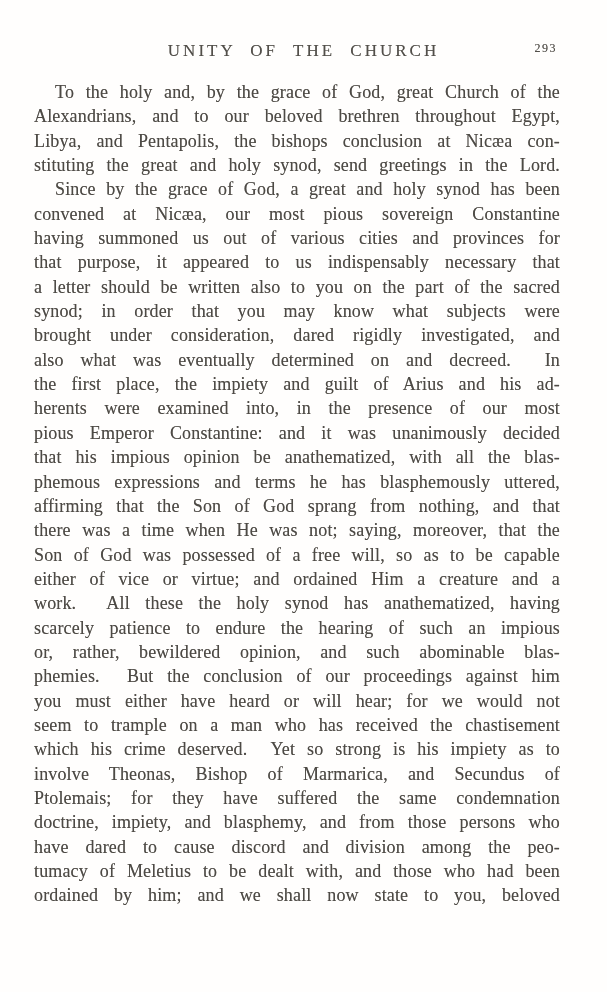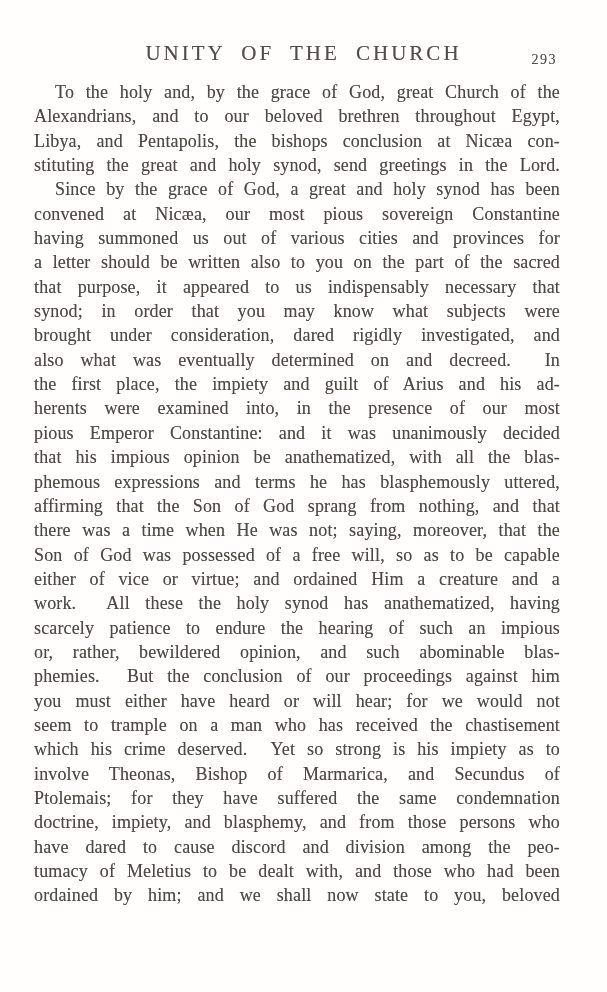--- a/index.html
+++ b/index.html
@@ -15,30 +15,30 @@
     font-family: "Liberation Serif", serif;
     color: #4d4a45;
   }
   .running-head {
     position: absolute;
     top: 41px; left: 0;
     width: 607px; height: 24px;
   }
   .running-title {
     text-align: center;
-    font-size: 21px;
+    font-size: 17px;
     letter-spacing: 3px;
     word-spacing: 8px;
     color: #524f4a;
     text-shadow: 0 0 0.5px rgba(82,79,74,0.5);
   }
   .folio {
     position: absolute;
-    top: 11px; right: 50px;
-    font-size: 14px;
+    top: 0; right: 50px;
+    font-size: 12px;
     letter-spacing: 1.5px;
     color: #524f4a;
     font-variant-numeric: oldstyle-nums;
     text-shadow: 0 0 0.5px rgba(82,79,74,0.5);
   }
   .text-block {
     position: absolute;
     top: 80px; left: 34px;
     width: 526px;
   }
@@ -67,22 +67,22 @@
     <section class="paragraph">
         <div class="line indent">To the holy and, by the grace of God, great Church of the</div>
         <div class="line">Alexandrians, and to our beloved brethren throughout Egypt,</div>
         <div class="line">Libya, and Pentapolis, the bishops conclusion at Nicæa con-</div>
         <div class="line">stituting the great and holy synod, send greetings in the Lord.</div>
       </section>
     <section class="paragraph">
         <div class="line indent">Since by the grace of God, a great and holy synod has been</div>
         <div class="line">convened at Nicæa, our most pious sovereign Constantine</div>
         <div class="line">having summoned us out of various cities and provinces for</div>
+        <div class="line">that purpose, it appeared to us indispensably necessary that</div>
         <div class="line">a letter should be written also to you on the part of the sacred</div>
-        <div class="line">that purpose, it appeared to us indispensably necessary that</div>
         <div class="line">synod; in order that you may know what subjects were</div>
         <div class="line">brought under consideration, dared rigidly investigated, and</div>
         <div class="line">also what was eventually determined on and decreed.&nbsp; In</div>
         <div class="line">the first place, the impiety and guilt of Arius and his ad-</div>
         <div class="line">herents were examined into, in the presence of our most</div>
         <div class="line">pious Emperor Constantine: and it was unanimously decided</div>
         <div class="line">that his impious opinion be anathematized, with all the blas-</div>
         <div class="line">phemous expressions and terms he has blasphemously uttered,</div>
         <div class="line">affirming that the Son of God sprang from nothing, and that</div>
         <div class="line">there was a time when He was not; saying, moreover, that the</div>

